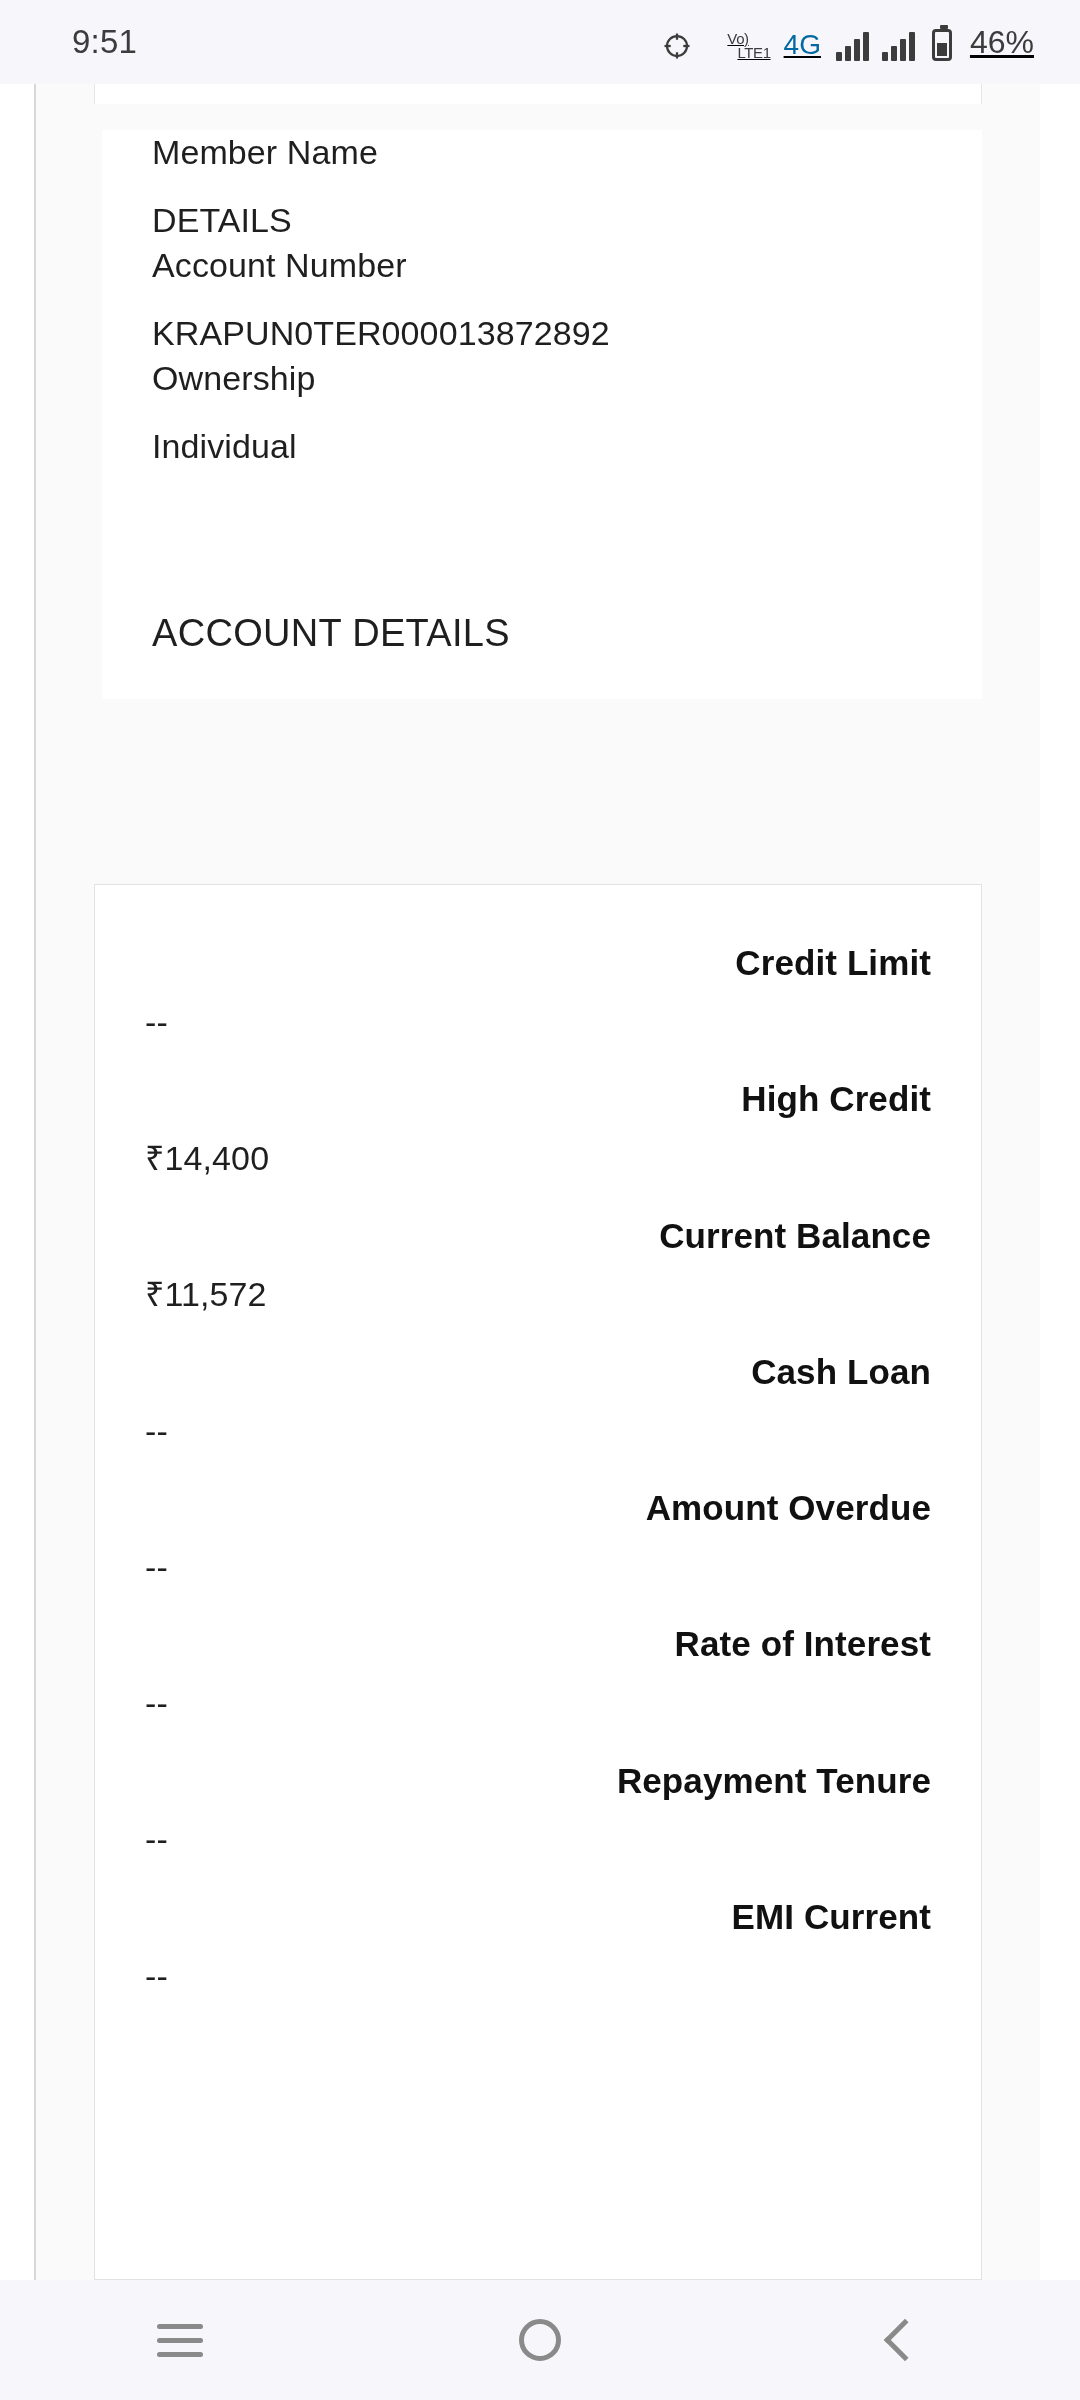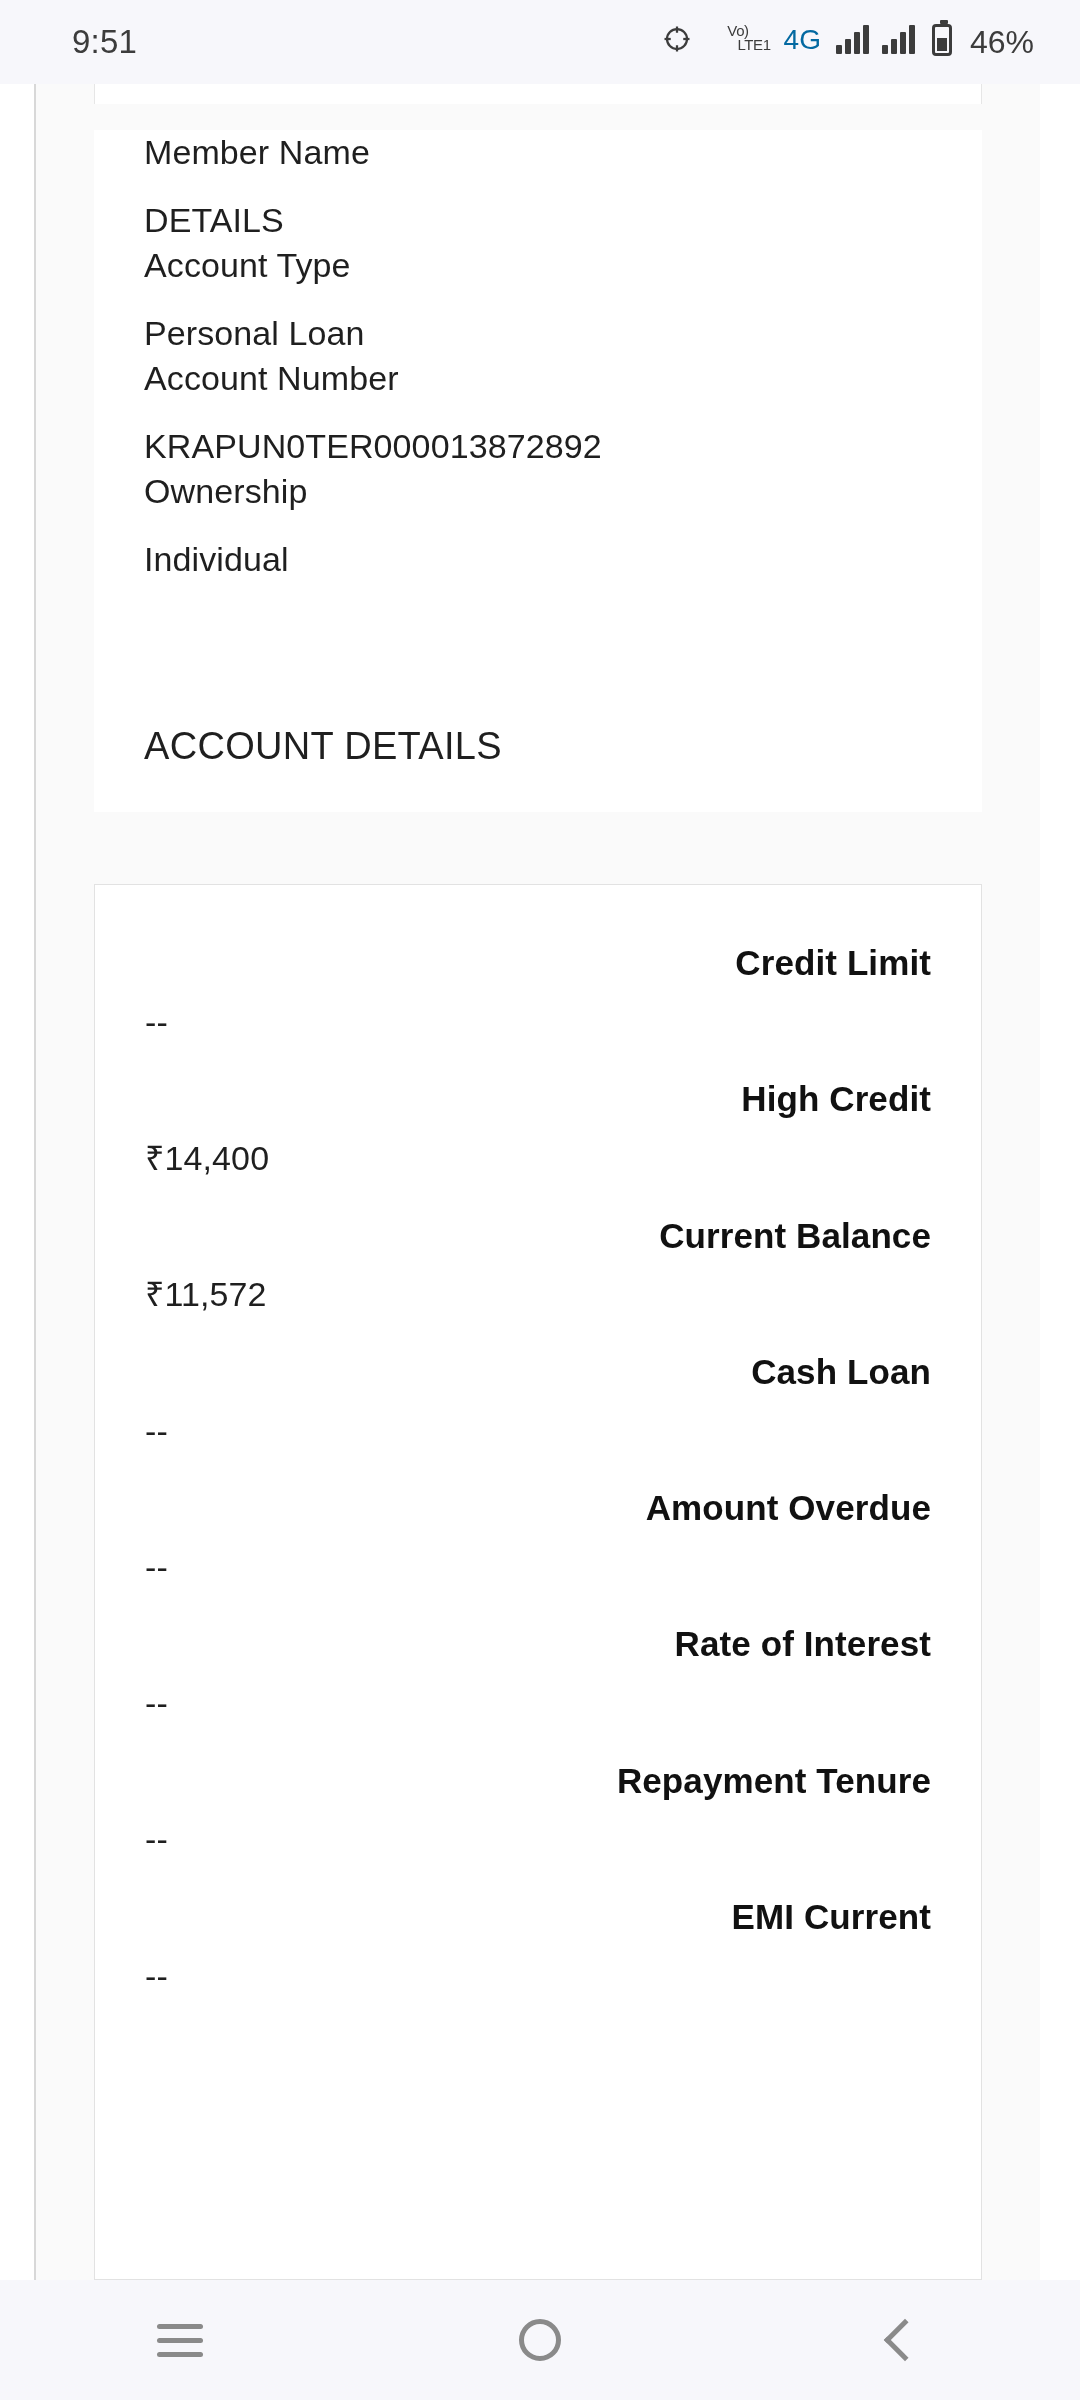--- a/index.html
+++ b/index.html
@@ -29,22 +29,23 @@
     padding: 0 46px 0 72px;
     flex: 0 0 auto;
   }
   .status-time {
     font-size: 33px;
     color: #3c3c3c;
     letter-spacing: 0.2px;
   }
   .status-right {
     display: flex;
-    align-items: flex-start;
+    align-items: flex-end;
     gap: 13px;
+    text-decoration: underline;
   }
   .status-icon { display: flex; align-items: center; color: #3c3c3c; }
   .volte {
     display: flex;
     flex-direction: column;
     align-items: center;
     line-height: 0.95;
     font-size: 15px;
     color: #3c3c3c;
   }
@@ -120,21 +121,21 @@
     position: absolute;
     top: 0; left: 58px; right: 58px;
     height: 20px;
     background: #ffffff;
     border-left: 1px solid #e6e6e6;
     border-right: 1px solid #e6e6e6;
   }
 
   .card {
     position: absolute;
-    left: 58px; right: 58px;
+    left: 66px; right: 58px;
     top: 46px;
     background: #ffffff;
     padding: 0 50px;
   }
 
   .field { margin: 0; }
   .field-label {
     font-size: 34px;
     color: #1f1f1f;
     line-height: 1.34;
@@ -260,25 +261,20 @@
 
       <div class="card-sliver"></div>
 
       <div class="card">
         <div class="field">
           <div class="field-label">Member Name</div>
           <div class="gap-sm"></div>
           <div class="field-value">DETAILS</div>
         </div>
         <div class="field">
-          <div class="field-label">Account Type</div>
-          <div class="gap-sm"></div>
-          <div class="field-value">Personal Loan</div>
-        </div>
-        <div class="field">
           <div class="field-label">Account Number</div>
           <div class="gap-sm"></div>
           <div class="field-value">KRAPUN0TER000013872892</div>
         </div>
         <div class="field">
           <div class="field-label">Ownership</div>
           <div class="gap-sm"></div>
           <div class="field-value">Individual</div>
         </div>
 

